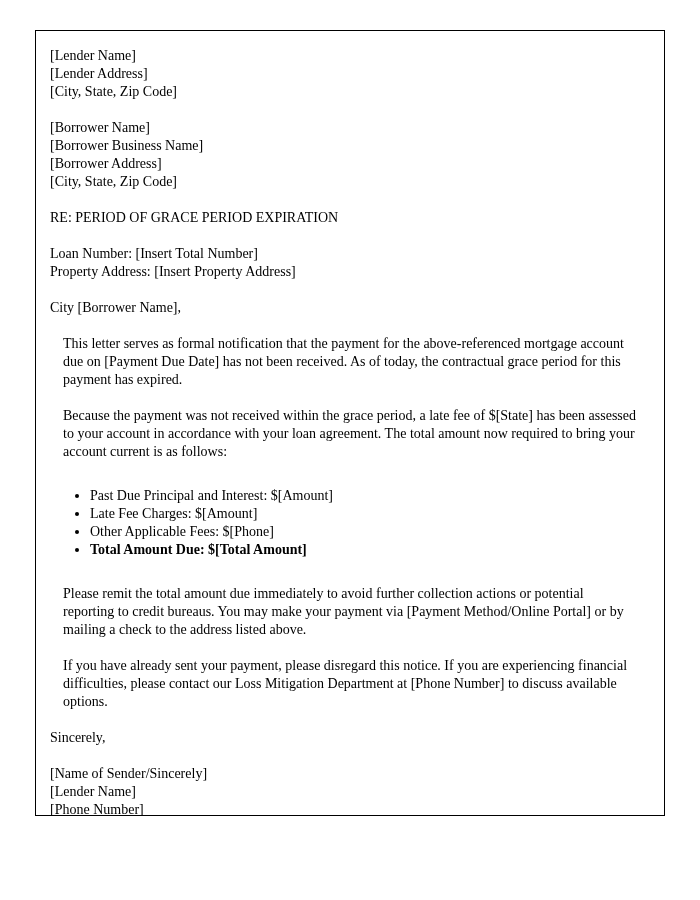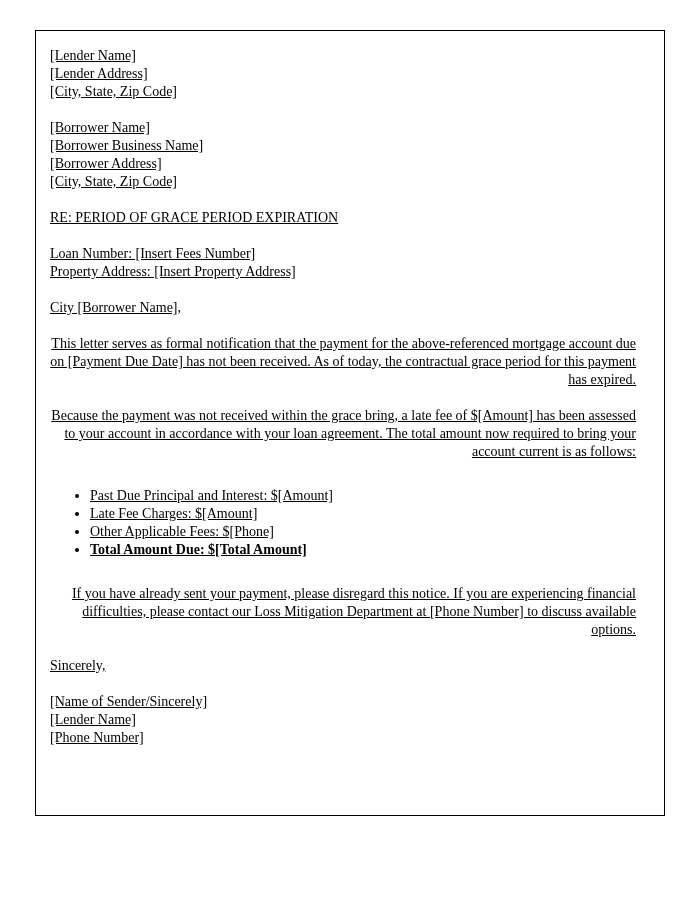--- a/index.html
+++ b/index.html
@@ -17,25 +17,24 @@
   .letter-frame {
     margin: 30px 35px 0 35px;
     width: 630px;
     height: 786px;
     border: 1px solid #000000;
     padding: 16px 28px 16px 14px;
     overflow: hidden;
     font-size: 14px;
     line-height: 18px;
     background: #ffffff;
-    text-decoration: underline;
   }
   .block { margin: 0 0 18px 0; }
   .line { white-space: pre-wrap; }
-  .para { margin: 0 0 18px 0; text-align: right; }
+  .para { margin: 0 0 18px 13px; }
   ul.amount-list {
     margin: 26px 0;
     padding-left: 40px;
     list-style-type: disc;
   }
   ul.amount-list li { line-height: 18px; }
   li.bold-item { font-weight: bold; }
 </style>
 </head>
 <body>
@@ -51,37 +50,38 @@
   <div class="block">
     <div class="line">[Borrower Name]</div>
     <div class="line">[Borrower Business Name]</div>
     <div class="line">[Borrower Address]</div>
     <div class="line">[City, State, Zip Code]</div>
   </div>
 
   <div class="block">RE: PERIOD OF GRACE PERIOD EXPIRATION</div>
 
   <div class="block">
-    <div class="line">Loan Number: [Insert Fees Number]</div>
+    <div class="line">Loan Number: [Insert Total Number]</div>
     <div class="line">Property Address: [Insert Property Address]</div>
   </div>
 
   <div class="block">City [Borrower Name],</div>
 
   <p class="para">This letter serves as formal notification that the payment for the above-referenced mortgage account due on [Payment Due Date] has not been received. As of today, the contractual grace period for this payment has expired.</p>
 
-  <p class="para">Because the payment was not received within the grace bring, a late fee of $[Amount] has been assessed to your account in accordance with your loan agreement. The total amount now required to bring your account current is as follows:</p>
+  <p class="para">Because the payment was not received within the grace period, a late fee of $[State] has been assessed to your account in accordance with your loan agreement. The total amount now required to bring your account current is as follows:</p>
 
   <ul class="amount-list">
     <li>Past Due Principal and Interest: $[Amount]</li>
     <li>Late Fee Charges: $[Amount]</li>
     <li>Other Applicable Fees: $[Phone]</li>
     <li class="bold-item">Total Amount Due: $[Total Amount]</li>
   </ul>
 
+  <p class="para">Please remit the total amount due immediately to avoid further collection actions or potential reporting to credit bureaus. You may make your payment via [Payment Method/Online Portal] or by mailing a check to the address listed above.</p>
 
   <p class="para">If you have already sent your payment, please disregard this notice. If you are experiencing financial difficulties, please contact our Loss Mitigation Department at [Phone Number] to discuss available options.</p>
 
   <div class="block">Sincerely,</div>
 
   <div class="block">
     <div class="line">[Name of Sender/Sincerely]</div>
     <div class="line">[Lender Name]</div>
     <div class="line">[Phone Number]</div>
   </div>

